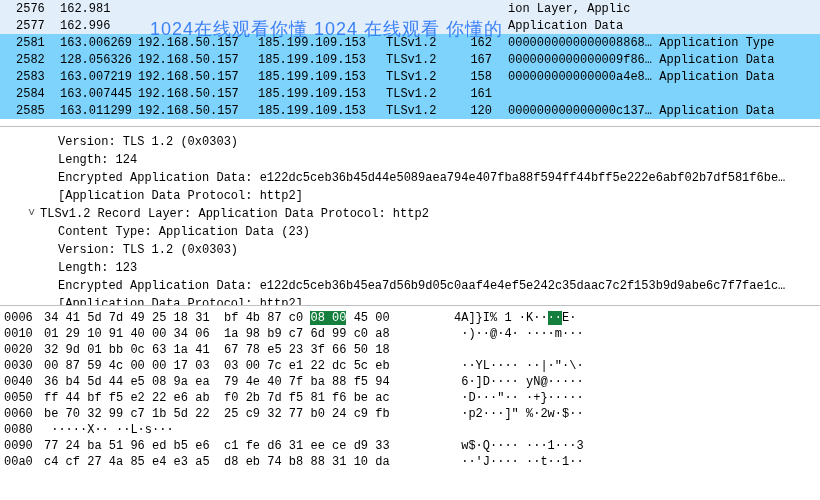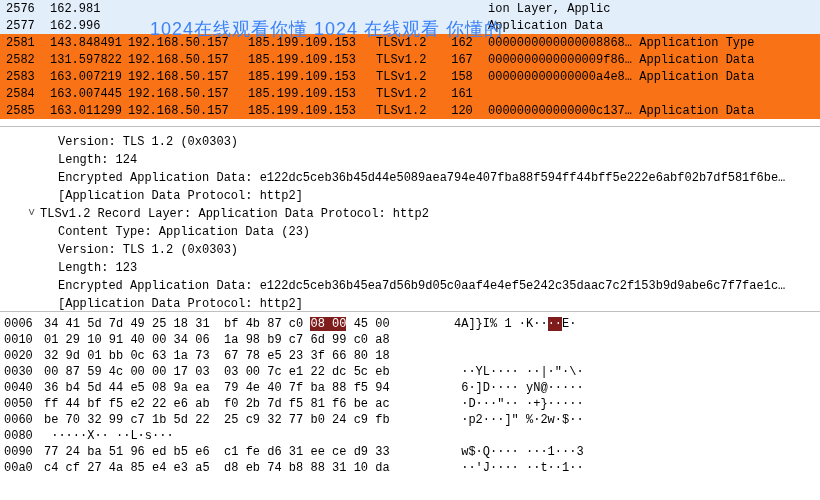--- a/index.html
+++ b/index.html
@@ -1,42 +1,42 @@
 <!DOCTYPE html>
 <html><head>
 <meta charset="utf-8">
 <style>
   html,body{margin:0;padding:0;font-family:"Segoe UI",Tahoma,sans-serif;font-size:12px;color:#000;background:#fff;width:820px;height:500px;overflow:hidden}
   .mono{font-family:Consolas,"Courier New",monospace}
   .pane{border-bottom:1px solid #bfbfbf;overflow:hidden}
   
   #pkts{height:126px;background:#fff}
   .watermark{position:absolute;top:17px;left:150px;font-size:18px;color:#3b82f6;letter-spacing:1px;pointer-events:none;z-index:2;white-space:nowrap}
-  .pkt-row{display:flex;align-items:center;height:17px;white-space:nowrap;padding-left:6px}
+  .pkt-row{display:flex;align-items:center;height:17px;white-space:nowrap;padding-left:16px}
   .pkt-row.sel{background:#e3eefb}
-  .pkt-row.alt{background:#f97316}
+  .pkt-row.alt{background:#7dd3fc}
   .c-no{width:44px}
   .c-time{width:78px}
   .c-src{width:120px}
   .c-dst{width:128px}
   .c-proto{width:66px}
-  .c-len{width:40px;text-align:center;margin-right:6px}
+  .c-len{width:40px;text-align:right;margin-right:16px}
   .c-info{flex:1;overflow:hidden;text-overflow:ellipsis}
   
-  #details{height:170px;padding:6px 0 8px 10px;line-height:18px;white-space:nowrap;overflow:hidden}
+  #details{height:170px;padding:6px 0 2px 10px;line-height:18px;white-space:nowrap;overflow:hidden}
   .ind1{padding-left:32px}
   .ind2{padding-left:48px}
   .expander{display:inline-block;width:12px;color:#555}
   
   #hex{height:200px;padding:4px 0 0 4px;line-height:16px;font-size:12px}
   .hx-row{display:flex;white-space:pre}
   .hx-off{width:40px;color:#000}
   .hx-bytes{width:410px}
   .hx-asc{flex:1}
-  .hl{background:#7f1d1d;color:#fff}
+  .hl{background:#15803d;color:#fff}
   .top{position:relative}
 </style>
 </head>
 <body>
 
 <div class="top">
   <div class="watermark">1024在线观看你懂    1024 在线观看   你懂的</div>
   <div id="pkts" class="pane mono">
       <div class="pkt-row sel">
         <span class="c-no">2576</span>
@@ -51,30 +51,30 @@
         <span class="c-no">2577</span>
         <span class="c-time">162.996</span>
         <span class="c-src"></span>
         <span class="c-dst"></span>
         <span class="c-proto"></span>
         <span class="c-len"></span>
         <span class="c-info">Application Data</span>
       </div>
       <div class="pkt-row alt">
         <span class="c-no">2581</span>
-        <span class="c-time">143.848491</span>
+        <span class="c-time">163.006269</span>
         <span class="c-src">192.168.50.157</span>
         <span class="c-dst">185.199.109.153</span>
         <span class="c-proto">TLSv1.2</span>
         <span class="c-len">162</span>
         <span class="c-info">0000000000000008868…  Application Type</span>
       </div>
       <div class="pkt-row alt">
         <span class="c-no">2582</span>
-        <span class="c-time">131.597822</span>
+        <span class="c-time">128.056326</span>
         <span class="c-src">192.168.50.157</span>
         <span class="c-dst">185.199.109.153</span>
         <span class="c-proto">TLSv1.2</span>
         <span class="c-len">167</span>
         <span class="c-info">0000000000000009f86…  Application Data</span>
       </div>
       <div class="pkt-row alt">
         <span class="c-no">2583</span>
         <span class="c-time">163.007219</span>
         <span class="c-src">192.168.50.157</span>
@@ -109,22 +109,22 @@
     <div class="ind2">[Application Data Protocol: http2]</div>
     <div class="ind1" style="padding-left: 18px;"><span class="expander">˅</span>TLSv1.2 Record Layer: Application Data Protocol: http2</div>
     <div class="ind2">Content Type: Application Data (23)</div>
     <div class="ind2">Version: TLS 1.2 (0x0303)</div>
     <div class="ind2">Length: 123</div>
     <div class="ind2">Encrypted Application Data: e122dc5ceb36b45ea7d56b9d05c0aaf4e4ef5e242c35daac7c2f153b9d9abe6c7f7fae1c…</div>
     <div class="ind2">[Application Data Protocol: http2]</div>
   </div>
 <div id="hex" class="mono">
     <div class="hx-row"><span class="hx-off">0006</span><span class="hx-bytes">34 41 5d 7d 49 25 18 31  bf 4b 87 c0 <span class="hl">08 00</span> 45 00</span><span class="hx-asc">4A]}I% 1 ·K··<span class="hl">··</span>E·</span></div>
-    <div class="hx-row"><span class="hx-off">0010</span><span class="hx-bytes">01 29 10 91 40 00 34 06  1a 98 b9 c7 6d 99 c0 a8</span></div>
-    <div class="hx-row"><span class="hx-off">0020</span><span class="hx-bytes">32 9d 01 bb 0c 63 1a 73  67 78 e5 23 3f 66 80 18</span></div>
+    <div class="hx-row"><span class="hx-off">0010</span><span class="hx-bytes">01 29 10 91 40 00 34 06  1a 98 b9 c7 6d 99 c0 a8</span><span class="hx-asc"> ·)··@·4· ····m···</span></div>
+    <div class="hx-row"><span class="hx-off">0020</span><span class="hx-bytes">32 9d 01 bb 0c 63 1a 41  67 78 e5 23 3f 66 50 18</span></div>
     <div class="hx-row"><span class="hx-off">0030</span><span class="hx-bytes">00 87 59 4c 00 00 17 03  03 00 7c e1 22 dc 5c eb</span><span class="hx-asc"> ··YL···· ··|·"·\·</span></div>
     <div class="hx-row"><span class="hx-off">0040</span><span class="hx-bytes">36 b4 5d 44 e5 08 9a ea  79 4e 40 7f ba 88 f5 94</span><span class="hx-asc"> 6·]D···· yN@·····</span></div>
     <div class="hx-row"><span class="hx-off">0050</span><span class="hx-bytes">ff 44 bf f5 e2 22 e6 ab  f0 2b 7d f5 81 f6 be ac</span><span class="hx-asc"> ·D···"·· ·+}·····</span></div>
     <div class="hx-row"><span class="hx-off">0060</span><span class="hx-bytes">be 70 32 99 c7 1b 5d 22  25 c9 32 77 b0 24 c9 fb</span><span class="hx-asc"> ·p2···]" %·2w·$··</span></div>
     <div class="hx-row"><span class="hx-off">0080</span><span class="hx-asc"> ·····X·· ··L·s···</span></div>
     <div class="hx-row"><span class="hx-off">0090</span><span class="hx-bytes">77 24 ba 51 96 ed b5 e6  c1 fe d6 31 ee ce d9 33</span><span class="hx-asc"> w$·Q···· ···1···3</span></div>
     <div class="hx-row"><span class="hx-off">00a0</span><span class="hx-bytes">c4 cf 27 4a 85 e4 e3 a5  d8 eb 74 b8 88 31 10 da</span><span class="hx-asc"> ··'J···· ··t··1··</span></div>
   </div>
 
 </body></html>

